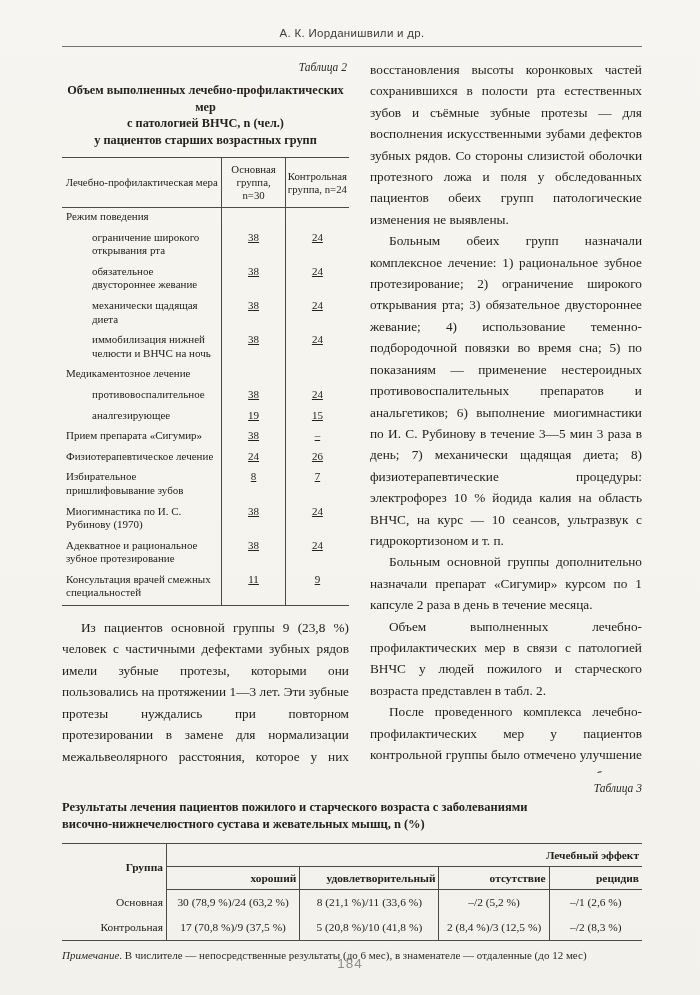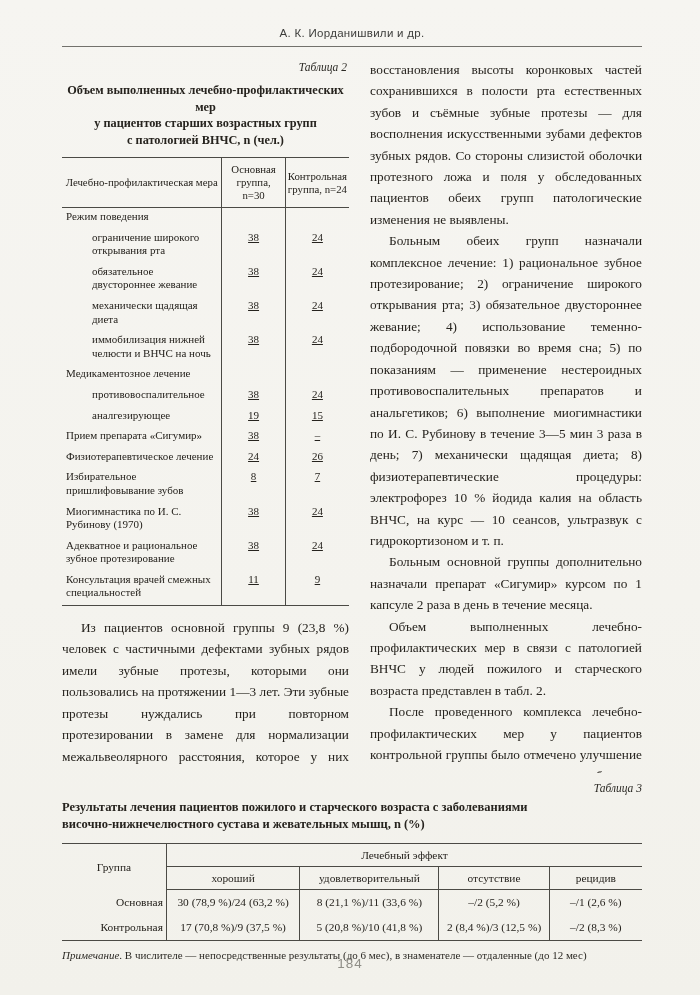--- a/index.html
+++ b/index.html
@@ -37,21 +37,21 @@
 
   .body-par{font-size:13.3px;line-height:21.4px;text-align:justify;margin:0;}
   .body-par.first-ind{text-indent:19px;}
   .col-left .body-par{margin-top:11px;}
   .col-right .body-par + .body-par{margin-top:0;}
 
   .t3-caption{margin-top:9px;}
   .t3-title{text-align:left;font-weight:bold;font-size:12.5px;line-height:17px;margin:5px 0 10px;}
   table.t3{width:100%;border-collapse:collapse;font-size:11.4px;line-height:14px;
     border-top:1px solid #4b4a45;border-bottom:1px solid #4b4a45;}
-  table.t3 th{font-weight:normal;padding:4px 13px;text-align:center;vertical-align:middle;}
+  table.t3 th{font-weight:bold;padding:4px 3px;text-align:right;vertical-align:middle;}
   table.t3 th.group-h{border-right:1px solid #4b4a45;}
   table.t3 th.effect-h{border-bottom:1px solid #4b4a45;}
   table.t3 tr.subhead th{border-bottom:1px solid #4b4a45;}
   table.t3 tr.subhead th+th{border-left:1px solid #4b4a45;}
   table.t3 td{padding:5px 3px 6px;text-align:center;vertical-align:middle;}
   table.t3 td+td{border-left:1px solid #4b4a45;}
   table.t3 td.grp{text-align:right;padding-left:7px;}
   .t3-note{font-size:11px;line-height:14px;margin:7px 0 0;color:#2c2a25;}
   .t3-note .nlab{font-style:italic;}
   .page-number{
@@ -67,22 +67,22 @@
 
   <div class="running-head">А. К. Иорданишвили и др.</div>
   <div class="head-rule"></div>
 
   <div class="columns">
 
     <div class="col-left">
       <div class="tbl-caption t2-caption">Таблица 2</div>
       <div class="t2-title">
         <div>Объем выполненных лечебно-профилактических мер</div>
+        <div>с патологией ВНЧС, n (чел.)</div>
         <div>у пациентов старших возрастных групп</div>
-        <div>с патологией ВНЧС, n (чел.)</div>
       </div>
       <table class="t2">
         <colgroup>
             <col style="width:56%">
             <col style="width:22.5%">
             <col style="width:21.5%">
           </colgroup>
         <thead>
           <tr>
             <th>Лечебно-профилактическая мера</th>

